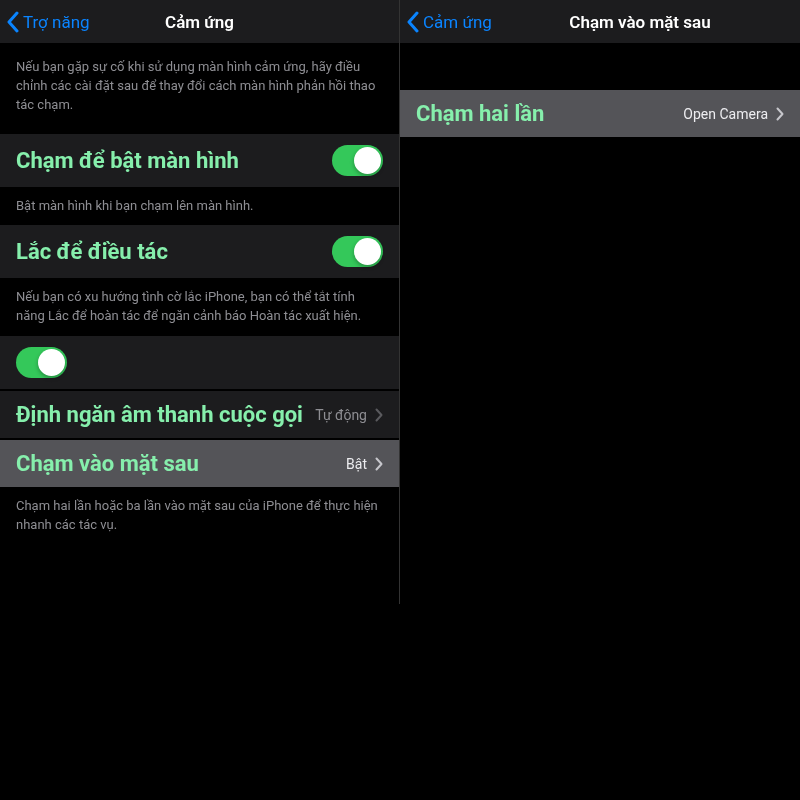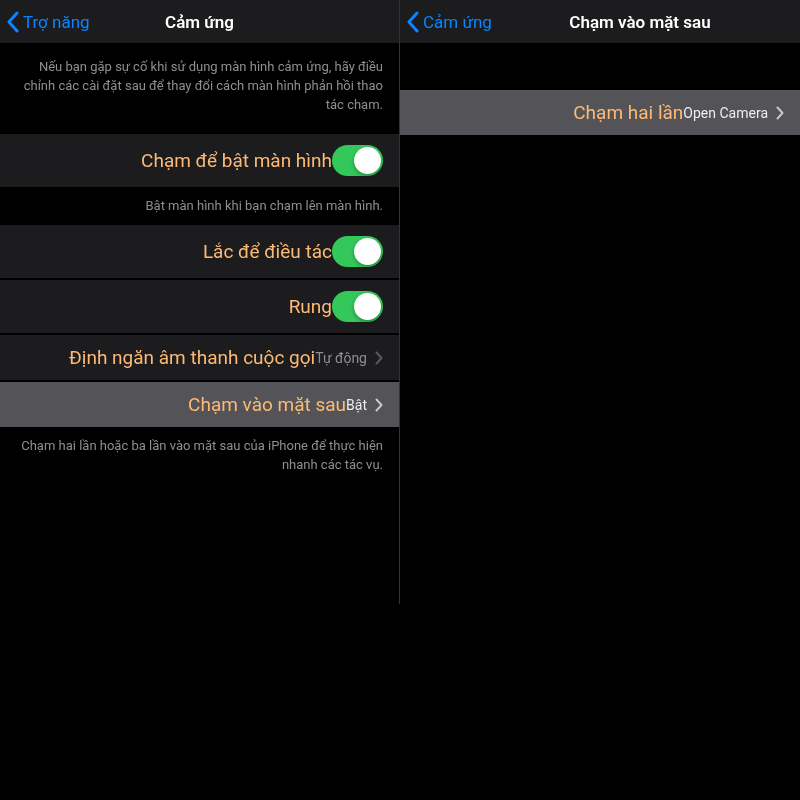--- a/index.html
+++ b/index.html
@@ -63,21 +63,20 @@
       color: #fff;
       font-size: 17px;
       font-weight: 600;
       white-space: nowrap;
     }
     .nav-title.offset {
       left: 60%;
     }
     .content {
       background: #000;
-      text-align: right;
     }
     .section-desc {
       color: #8e8e93;
       font-size: 13px;
       line-height: 1.45;
       padding: 9px 16px 9px;
     }
     .section-desc.top {
       padding-top: 14px;
       padding-bottom: 18px;
@@ -89,23 +88,24 @@
       align-items: center;
       justify-content: space-between;
       padding: 11px 16px;
       border-top: 0.5px solid #000;
       border-bottom: 0.5px solid #000;
     }
     .row.selected {
       background: #545458;
     }
     .row-label {
-      color: #fdba74;
-      font-size: 19px;
+      color: #86efac;
+      font-size: 22px;
       flex: 1;
+      font-weight: bold;
     }
     .row-value {
       color: #8e8e93;
       font-size: 14px;
       margin-right: 8px;
     }
     .row.selected .row-value {
       color: #ededf0;
     }
     .row-right {
@@ -170,23 +170,23 @@
     <div class="row">
       <div class="row-label">Chạm để bật màn hình</div>
       <div class="toggle"></div>
     </div>
     <div class="section-desc">Bật màn hình khi bạn chạm lên màn hình.</div>
 
     <div class="row">
       <div class="row-label">Lắc để điều tác</div>
       <div class="toggle"></div>
     </div>
-
-    <div class="row">
-      <div class="row-label">Rung</div>
+    <div class="section-desc">Nếu bạn có xu hướng tình cờ lắc iPhone, bạn có thể tắt tính năng Lắc để hoàn tác để ngăn cảnh báo Hoàn tác xuất hiện.</div>
+
+    <div class="row">
       <div class="toggle"></div>
     </div>
 
     <div class="row">
       <div class="row-label">Định ngăn âm thanh cuộc gọi</div>
       <div class="row-right">
         <span class="row-value">Tự động</span>
         <span class="chevron-right">
           <svg viewBox="0 0 8 14" fill="none">
               <path d="M1.5 1.5L6.5 7L1.5 12.5" stroke="#5a5a5e" stroke-width="2" stroke-linecap="round" stroke-linejoin="round"></path>

